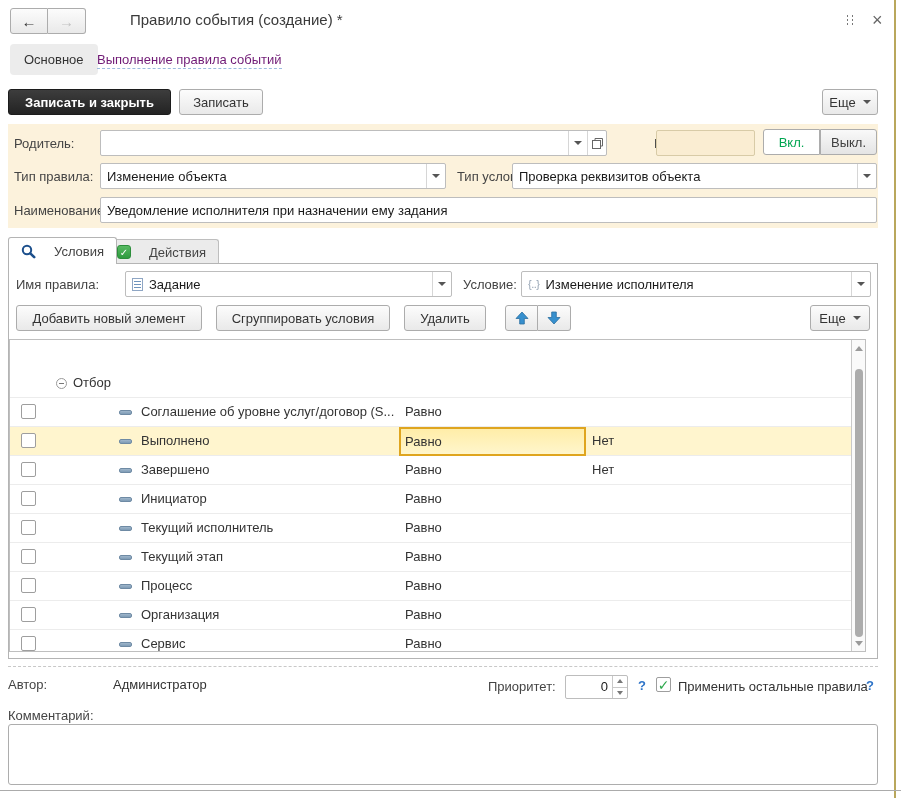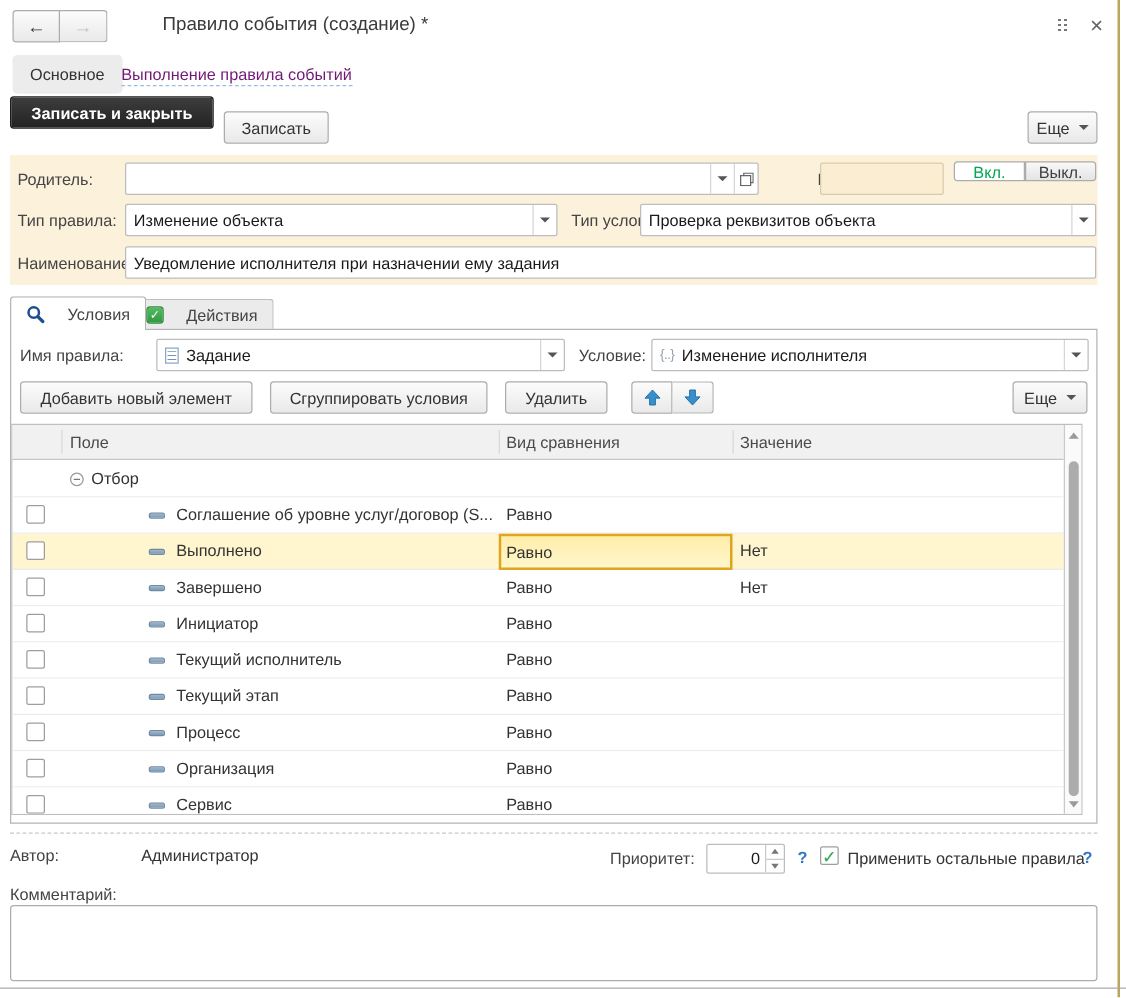--- a/index.html
+++ b/index.html
@@ -51,21 +51,21 @@
   .kebab i { display:block; width:8px; height:2px;
     background:radial-gradient(circle 1.1px at 1.5px 1px,#777 99%,transparent 100%),
                radial-gradient(circle 1.1px at 6.5px 1px,#777 99%,transparent 100%); }
   .close-x { color:#666; font-size:18px; line-height:14px; cursor:pointer; }
 
   .main-tab { background:#ECECEC; border-radius:4px; height:31px; display:flex; align-items:center; padding:0 14px; color:#333; cursor:pointer; }
 
   
   .beige { background:#FCF2DC; }
   .input-disabled { background:#FAEDD2; border:1px solid #D8CBA7; border-radius:2px; height:26px; }
-  .seg-onoff { display:flex; height:16px; }
+  .seg-onoff { display:flex; height:26px; }
   .seg-onoff .seg { width:57px; display:flex; align-items:center; justify-content:center; border:1px solid #ACACAC; cursor:pointer; }
   .seg-on { background:#fff; color:#00A651; border-radius:3px 0 0 3px; }
   .seg-off { background:linear-gradient(#F9F9F9,#E4E4E4); color:#3f3f3f; border-left:none; border-radius:0 3px 3px 0; }
 
   
   .tab { display:flex; align-items:center; gap:18px; padding:0 12px; cursor:pointer; }
   .tab-active { background:#fff; border:1px solid #B4B4B4; border-bottom:none; border-radius:3px 3px 0 0; z-index:3; }
   .tab-idle { background:#EBEBEB; border:1px solid #BEBEBE; border-bottom:none; border-radius:3px 3px 0 0; }
   .panel { border:1px solid #B4B4B4; background:#fff; }
 
@@ -137,21 +137,21 @@
 <div class="abs kebab" style="left:843px; top:12px;">
     <i></i>
     <i></i>
     <i></i>
   </div>
 <div class="abs close-x" style="left:872px; top:13px;">×</div>
 
 <div class="abs main-tab" style="left:10px; top:44px;">Основное</div>
 <div class="abs link" style="left:97px; top:52px;">Выполнение правила событий</div>
 
-<div class="abs btn btn-dark" style="left:8px; top:77px; width:163px;">Записать и закрыть</div>
+<div class="abs btn btn-dark" style="left:8px; top:89px; width:163px;">Записать и закрыть</div>
 <div class="abs btn" style="left:179px; top:89px; width:84px;">Записать</div>
 <div class="abs btn" style="left:822px; top:89px; width:56px;">
   <span>Еще</span>
     <span class="caret"></span>
 </div>
 
 <div class="abs beige" style="left:8px; top:124px; width:870px; height:104px;"></div>
 
 <div class="abs lbl" style="left:14px; top:136px;">Родитель:</div>
 <div class="abs input" style="left:100px; top:130px; width:507px;">
@@ -240,28 +240,20 @@
       <polygon points="7,13 1,6.5 4.7,6.5 4.7,1 9.3,1 9.3,6.5 13,6.5" fill="#3790CE" stroke="#2B6FA0" stroke-width="0.8"></polygon>
     </svg>
   </div>
 </div>
 <div class="abs btn" style="left:810px; top:305px; width:60px;">
   <span>Еще</span>
     <span class="caret"></span>
 </div>
 
 <div class="abs grid" style="left:9px; top:339px; width:857px; height:313px;">
-  <div class="ghead">
-    <span class="hsep" style="left:39px;"></span>
-    <span class="hsep" style="left:389px;"></span>
-    <span class="hsep" style="left:576px;"></span>
-    <span class="hlbl" style="left:46px;">Поле</span>
-    <span class="hlbl" style="left:395px;">Вид сравнения</span>
-    <span class="hlbl" style="left:582px;">Значение</span>
-  </div>
   <div class="gbody">
     <div class="trow">
       <span class="circle-minus"></span>
       <span class="group-lbl">Отбор</span>
     </div>
   <div class="trow">
     <span class="cbx row-check"></span>
     <span class="dash-icon"></span>
     <span class="cell-field">Соглашение об уровне услуг/договор (S...</span>
     <span class="cell-comparison">Равно</span>

